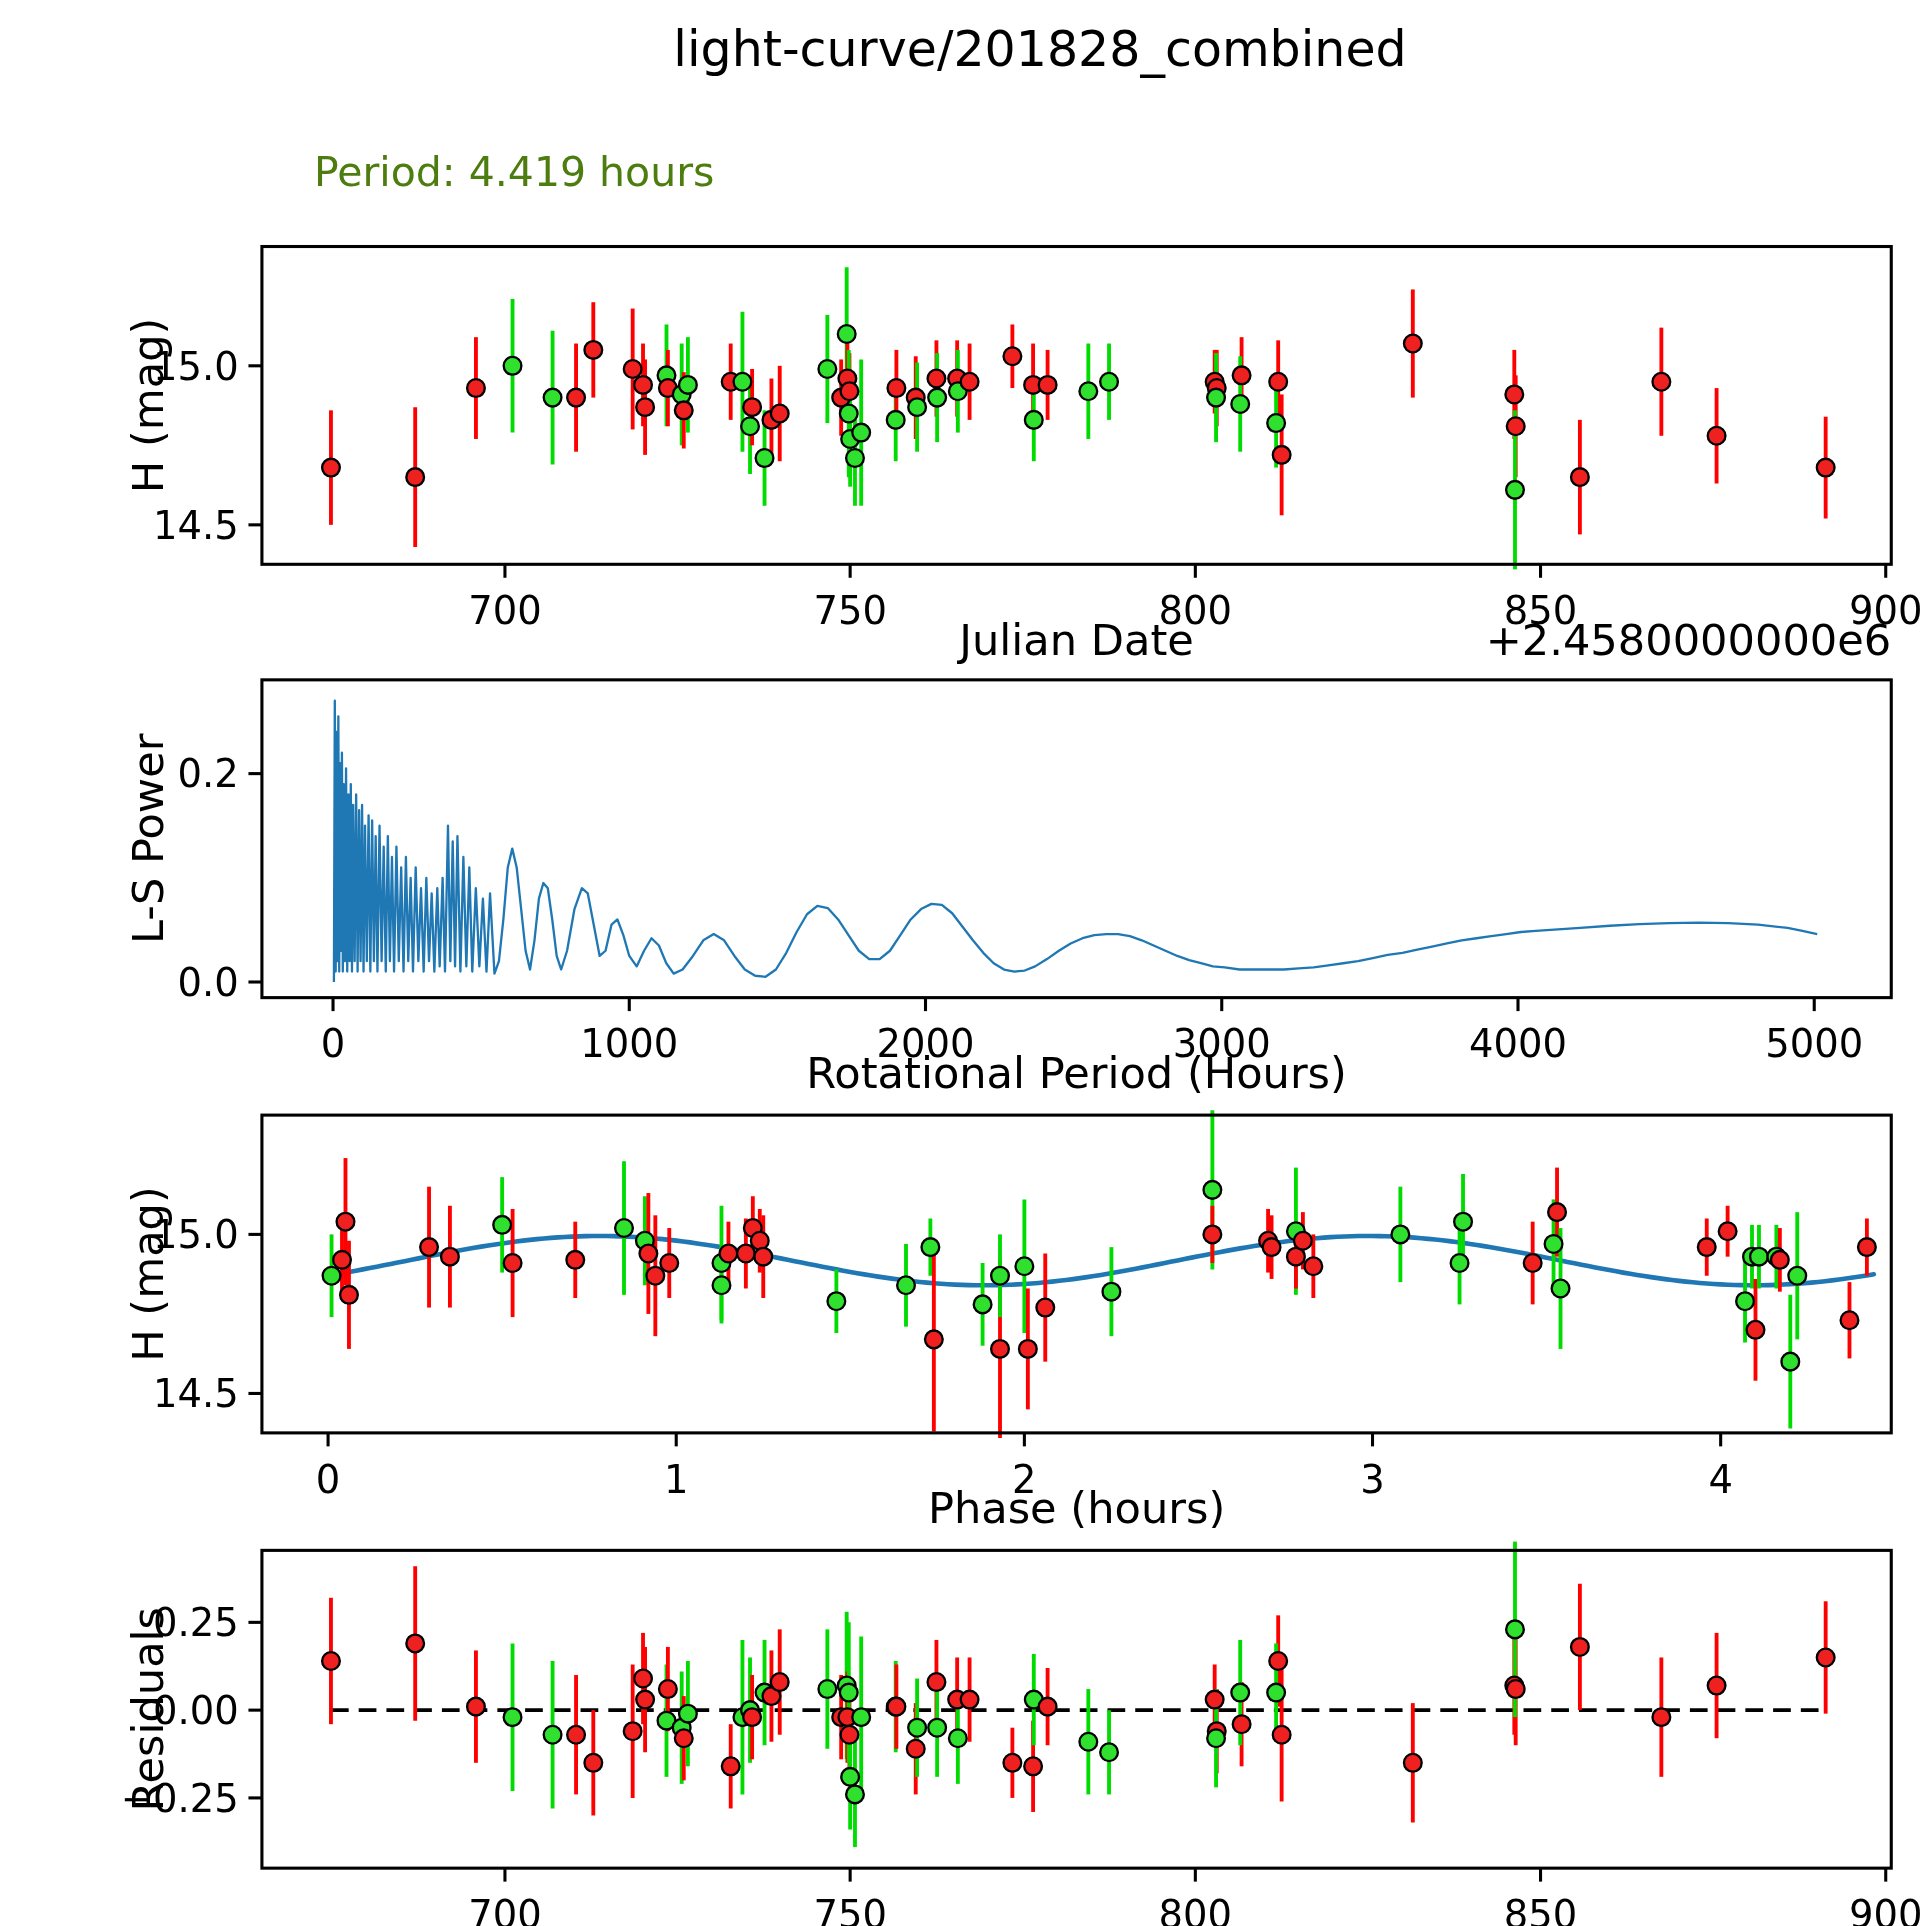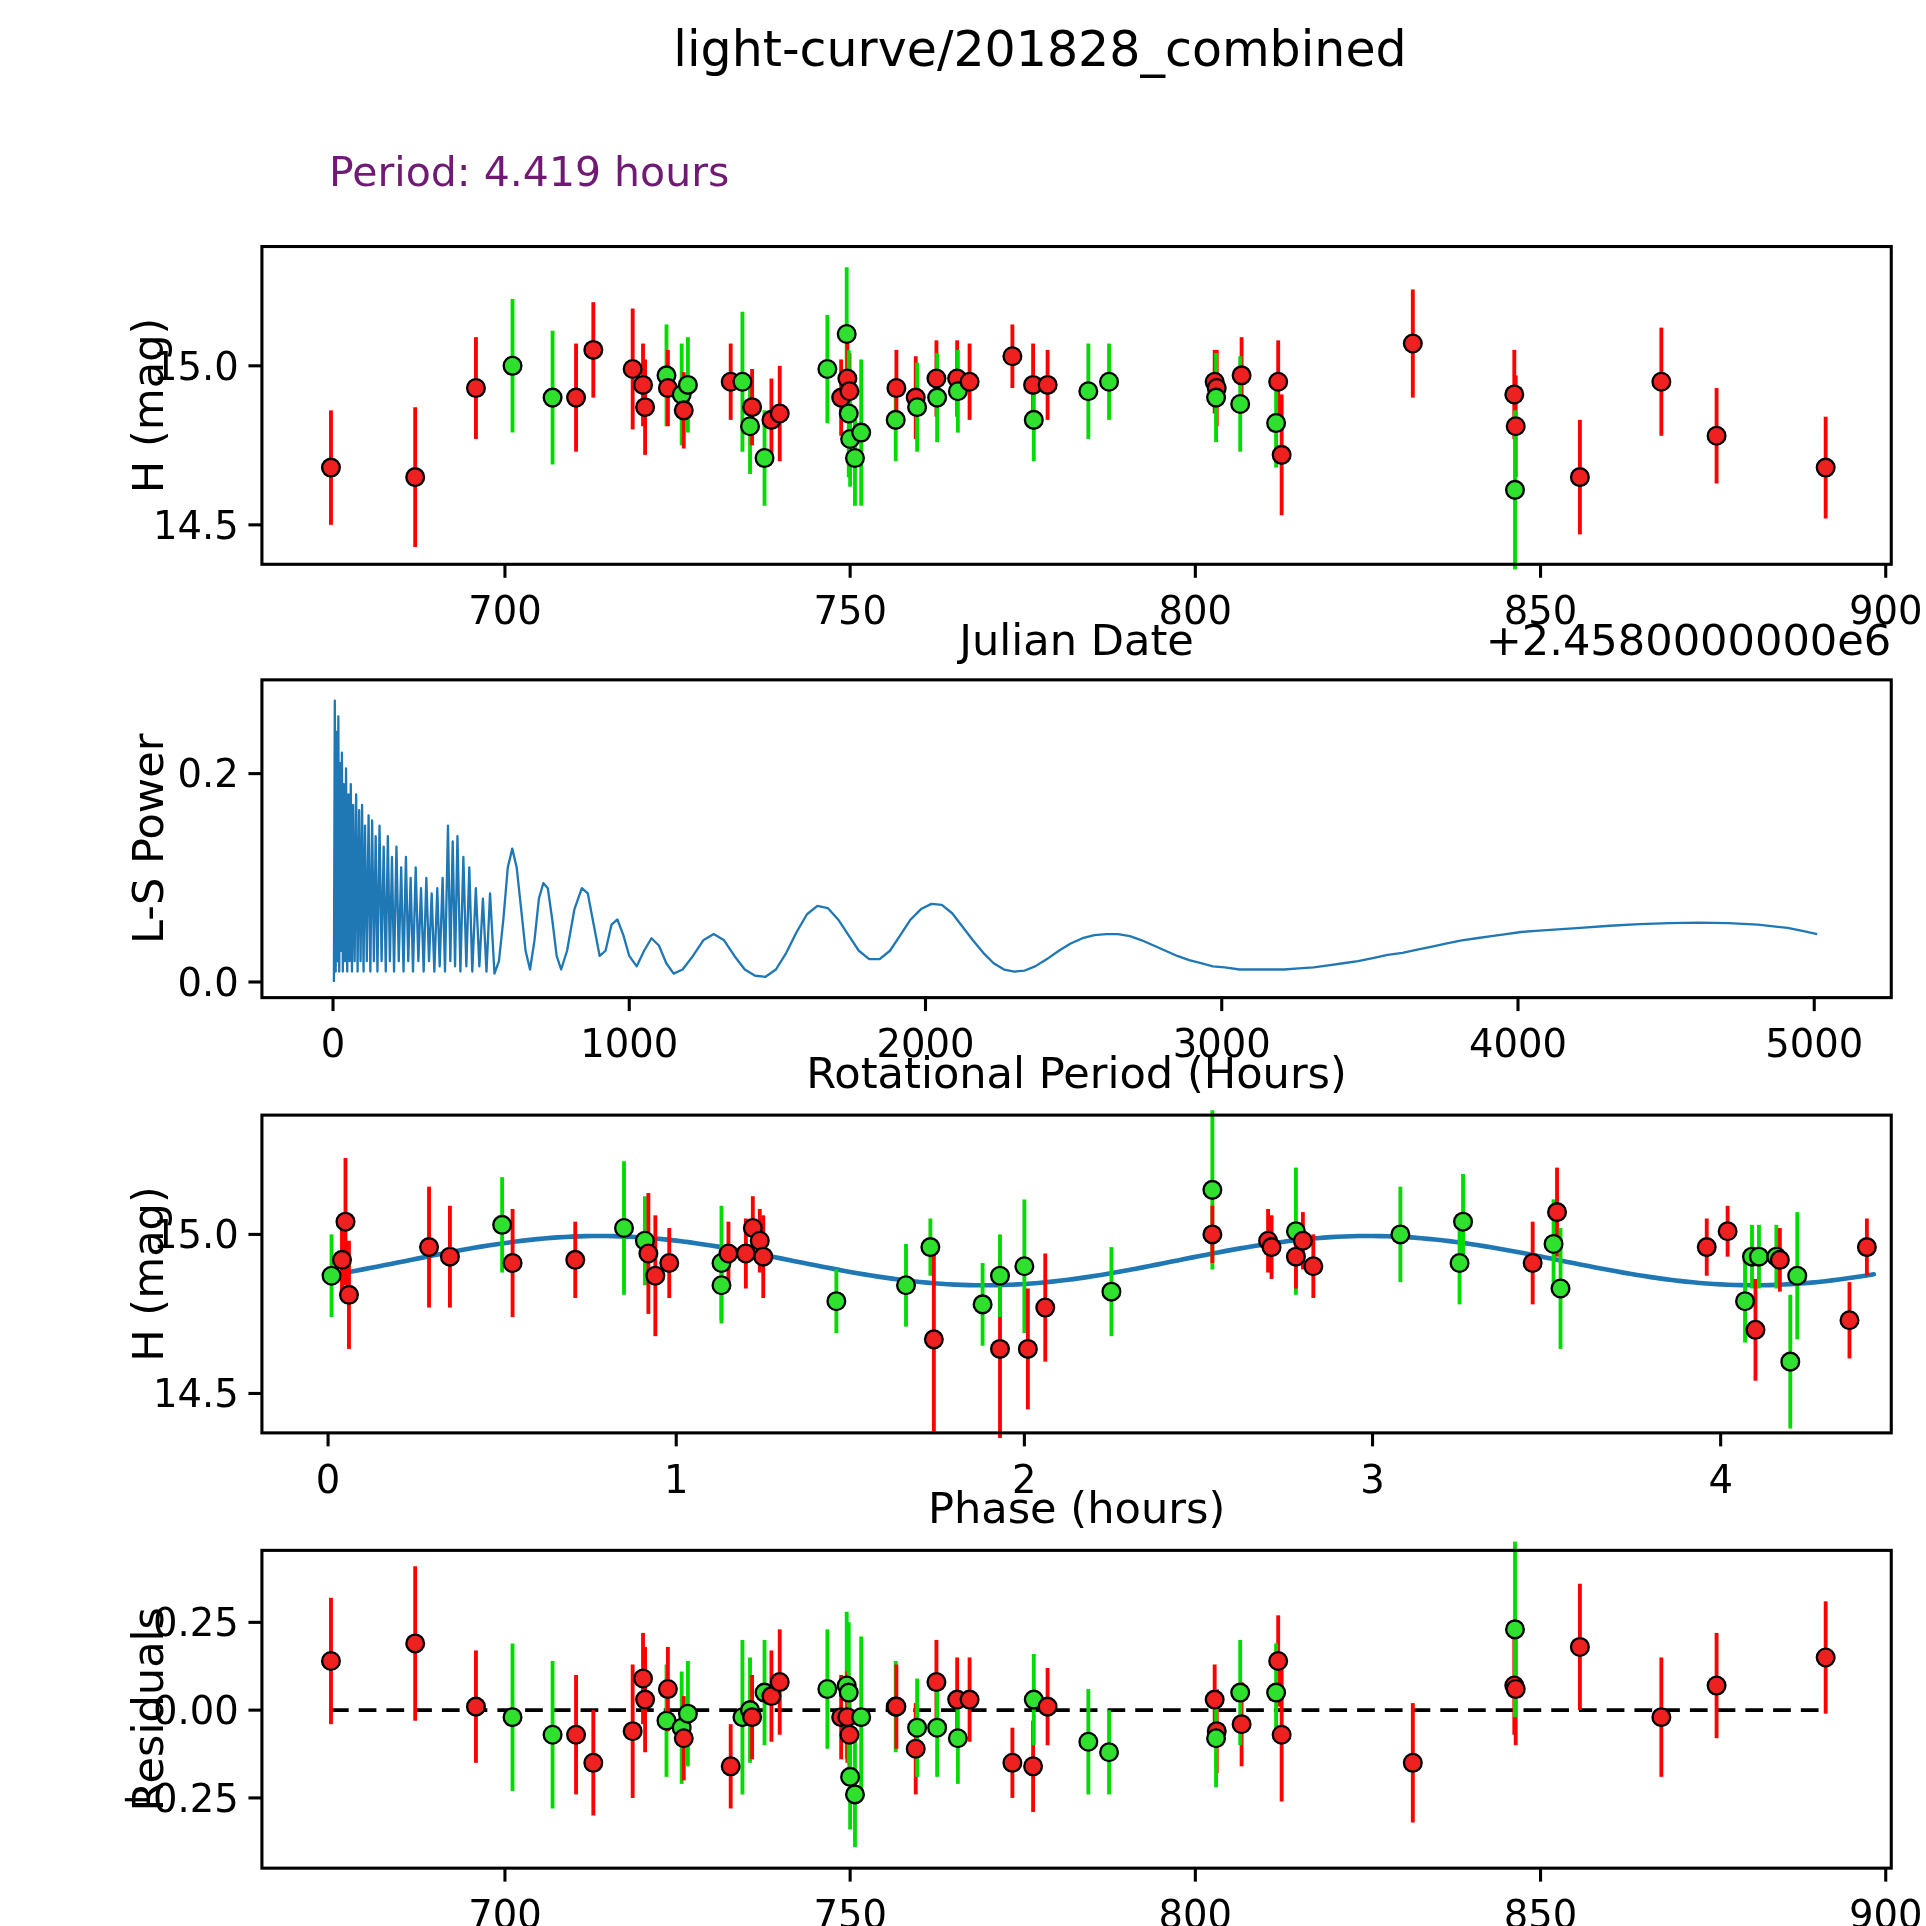--- a/index.html
+++ b/index.html
@@ -1,20 +1,20 @@
 <!DOCTYPE html>
 <html style="font-size:6.2px"><head>
 <meta charset="utf-8">
 <style>
   html,body{margin:0;padding:0;background:#ffffff;}
   body{width:2080px;height:2080px;font-family:"DejaVu Sans",sans-serif;}
   .figure{position:relative;width:2080px;height:2080px;background:#ffffff;overflow:hidden;}
   .fig-title{position:absolute;top:21px;left:0;width:2080px;text-align:center;
              font-size:49px;color:#000;white-space:nowrap;}
-  .period-label{position:absolute;top:148px;left:329px;font-size:41px;color:#701a75;white-space:nowrap;}
+  .period-label{position:absolute;top:148px;left:314px;font-size:41px;color:#4d7c0f;white-space:nowrap;}
   svg{position:absolute;top:0;left:0;}
   svg text{font-family:"DejaVu Sans",sans-serif;fill:#000000;}
 </style>
 </head>
 <body>
 
 <div class="figure">
   <div class="fig-title">light-curve/201828_combined</div>
   <div class="period-label">Period: 4.419 hours</div>
   <svg width="2080" height="2080" viewBox="0 0 5400 5400" xmlns="http://www.w3.org/2000/svg">

